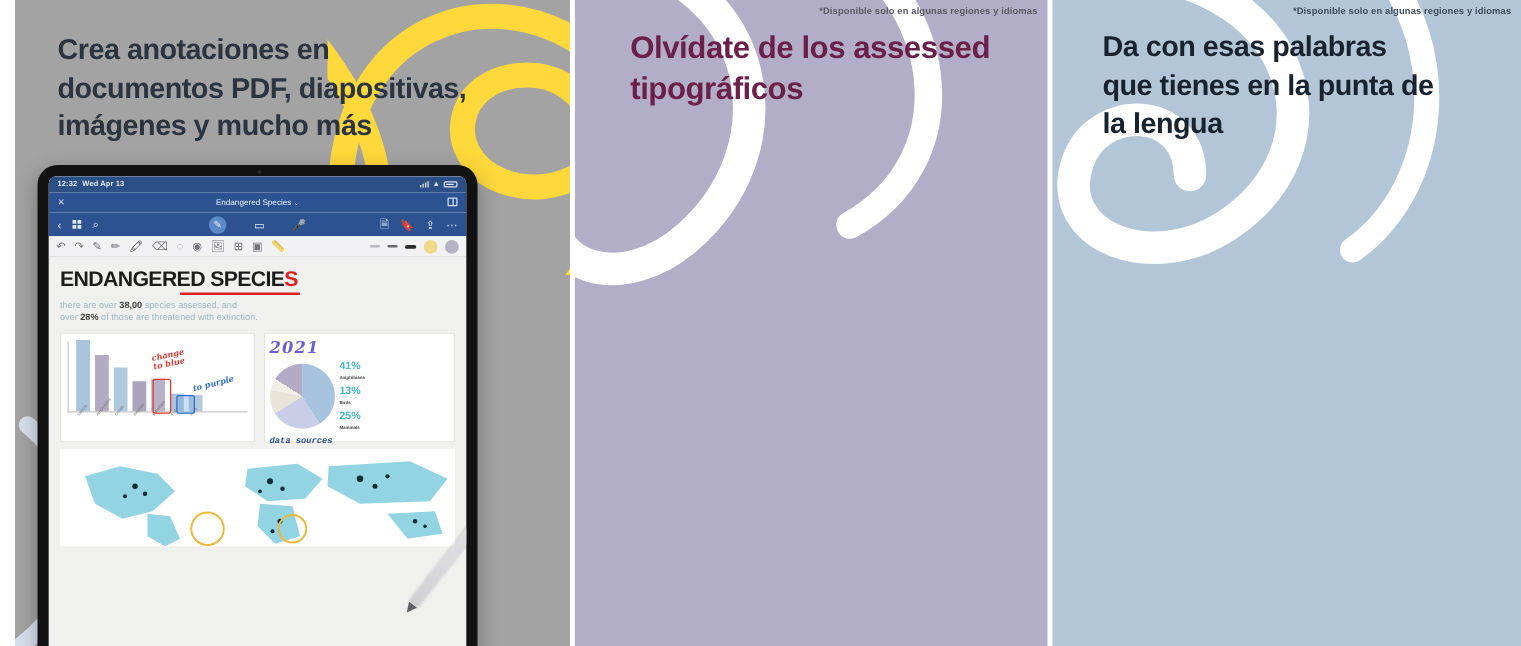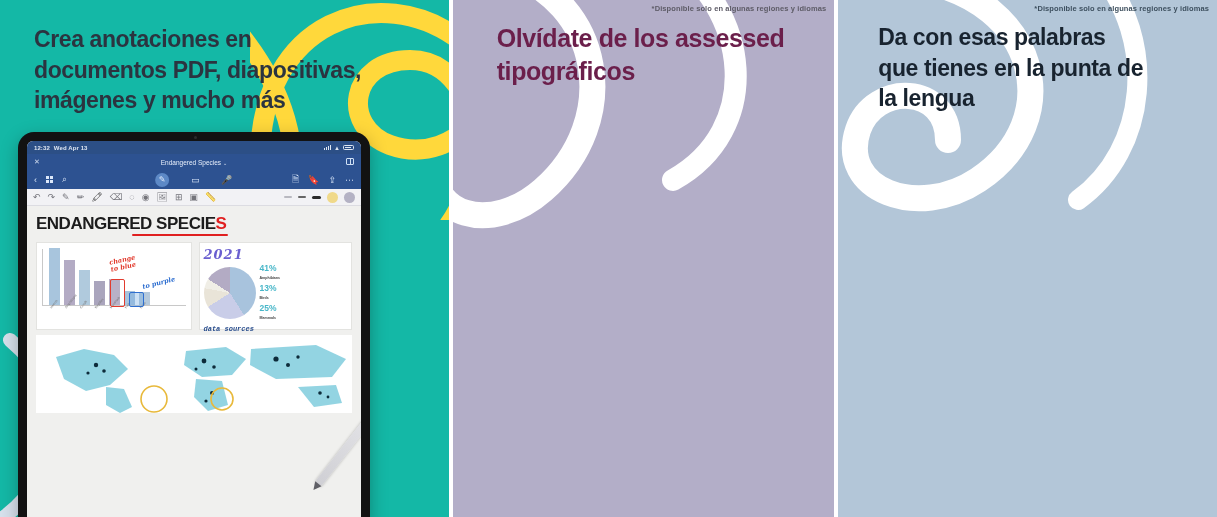--- a/index.html
+++ b/index.html
@@ -4,21 +4,21 @@
 <style>
   * { box-sizing: border-box; margin: 0; padding: 0; }
   html, body {
     width: 1217px; height: 517px; overflow: hidden;
     font-family: "Liberation Sans", sans-serif;
     background: #ffffff;
   }
   .stage { position: relative; width: 1217px; height: 517px; display: flex; gap: 4px; background:#fff; }
 
   .panel { position: relative; overflow: hidden; height: 517px; }
-  .p1 { width: 475px; background: #14b8a6; }
+  .p1 { width: 475px; background: #a3a3a3; margin-left: 12px; }
   .p2 { width: 404px; background: #b3aec8; }
   .p3 { width: 401px; background: #b3c6d8; }
 
   
   .swirl { position: absolute; pointer-events:none; }
 
   .disclaimer {
     position: absolute; right: 8px; top: 4px;
     font-size: 7.5px; font-weight: 700; color: #5d5b66;
     letter-spacing: .1px; white-space: nowrap;
@@ -229,20 +229,24 @@
             <span class="sw" style="background:#f0d98a"></span>
             <span class="sw gray"></span>
           </span>
         </div>
 
         <div class="doc1">
           <div class="doc-title">
             <span>ENDANGERED SPECIE</span><span class="redS">S</span>
           </div>
           <div class="underline-red"></div>
+          <div class="doc-sub">
+            <span>there are over </span><b>38,00</b><span> species assessed, and</span><br>
+            <span>over </span><b>28%</b><span> of those are threatened with extinction.</span>
+          </div>
 
           <div class="charts">
             <div class="card barcard">
               <div class="bars">
                 <div class="bar" style="height:57px;background:#a8c5dd"></div>
                 <div class="bar" style="height:45px;background:#b3abc4"></div>
                 <div class="bar" style="height:35px;background:#b0cadd"></div>
                 <div class="bar" style="height:24px;background:#aaa5bd"></div>
                 <div class="bar" style="height:26px;background:#b8b1c7"></div>
                 <div class="bar" style="height:14px;background:#a9c4dc"></div>

